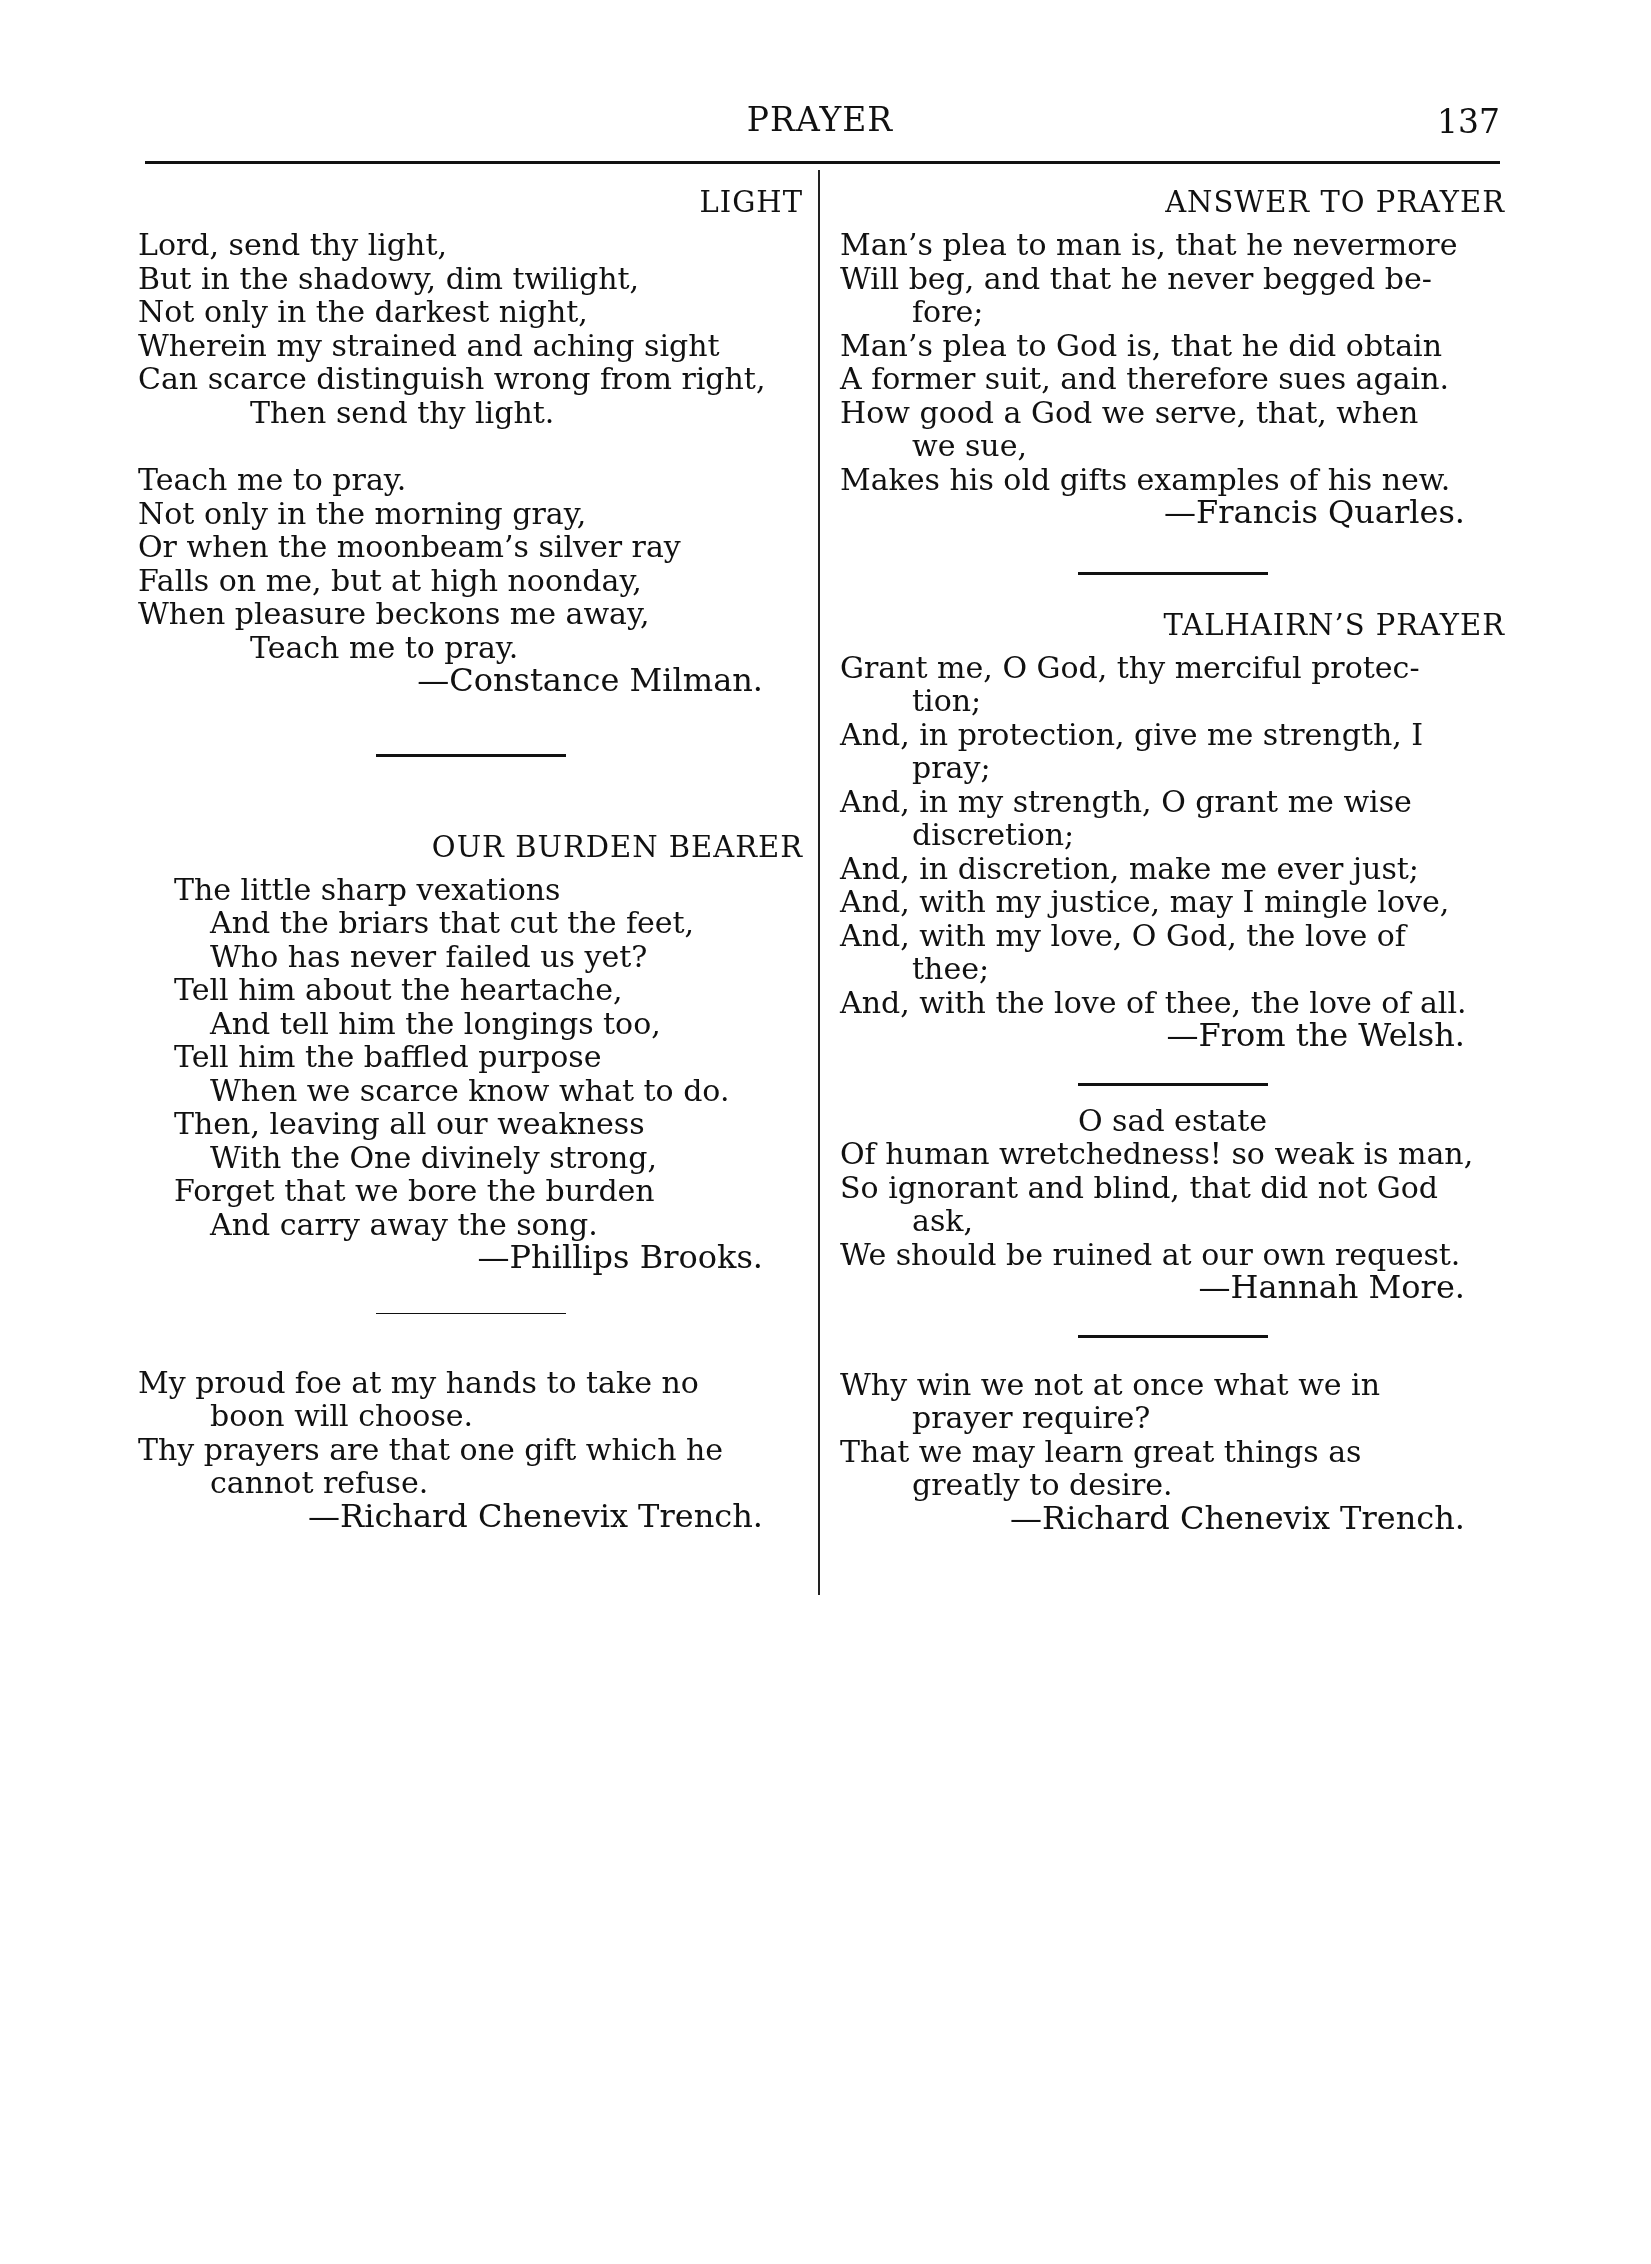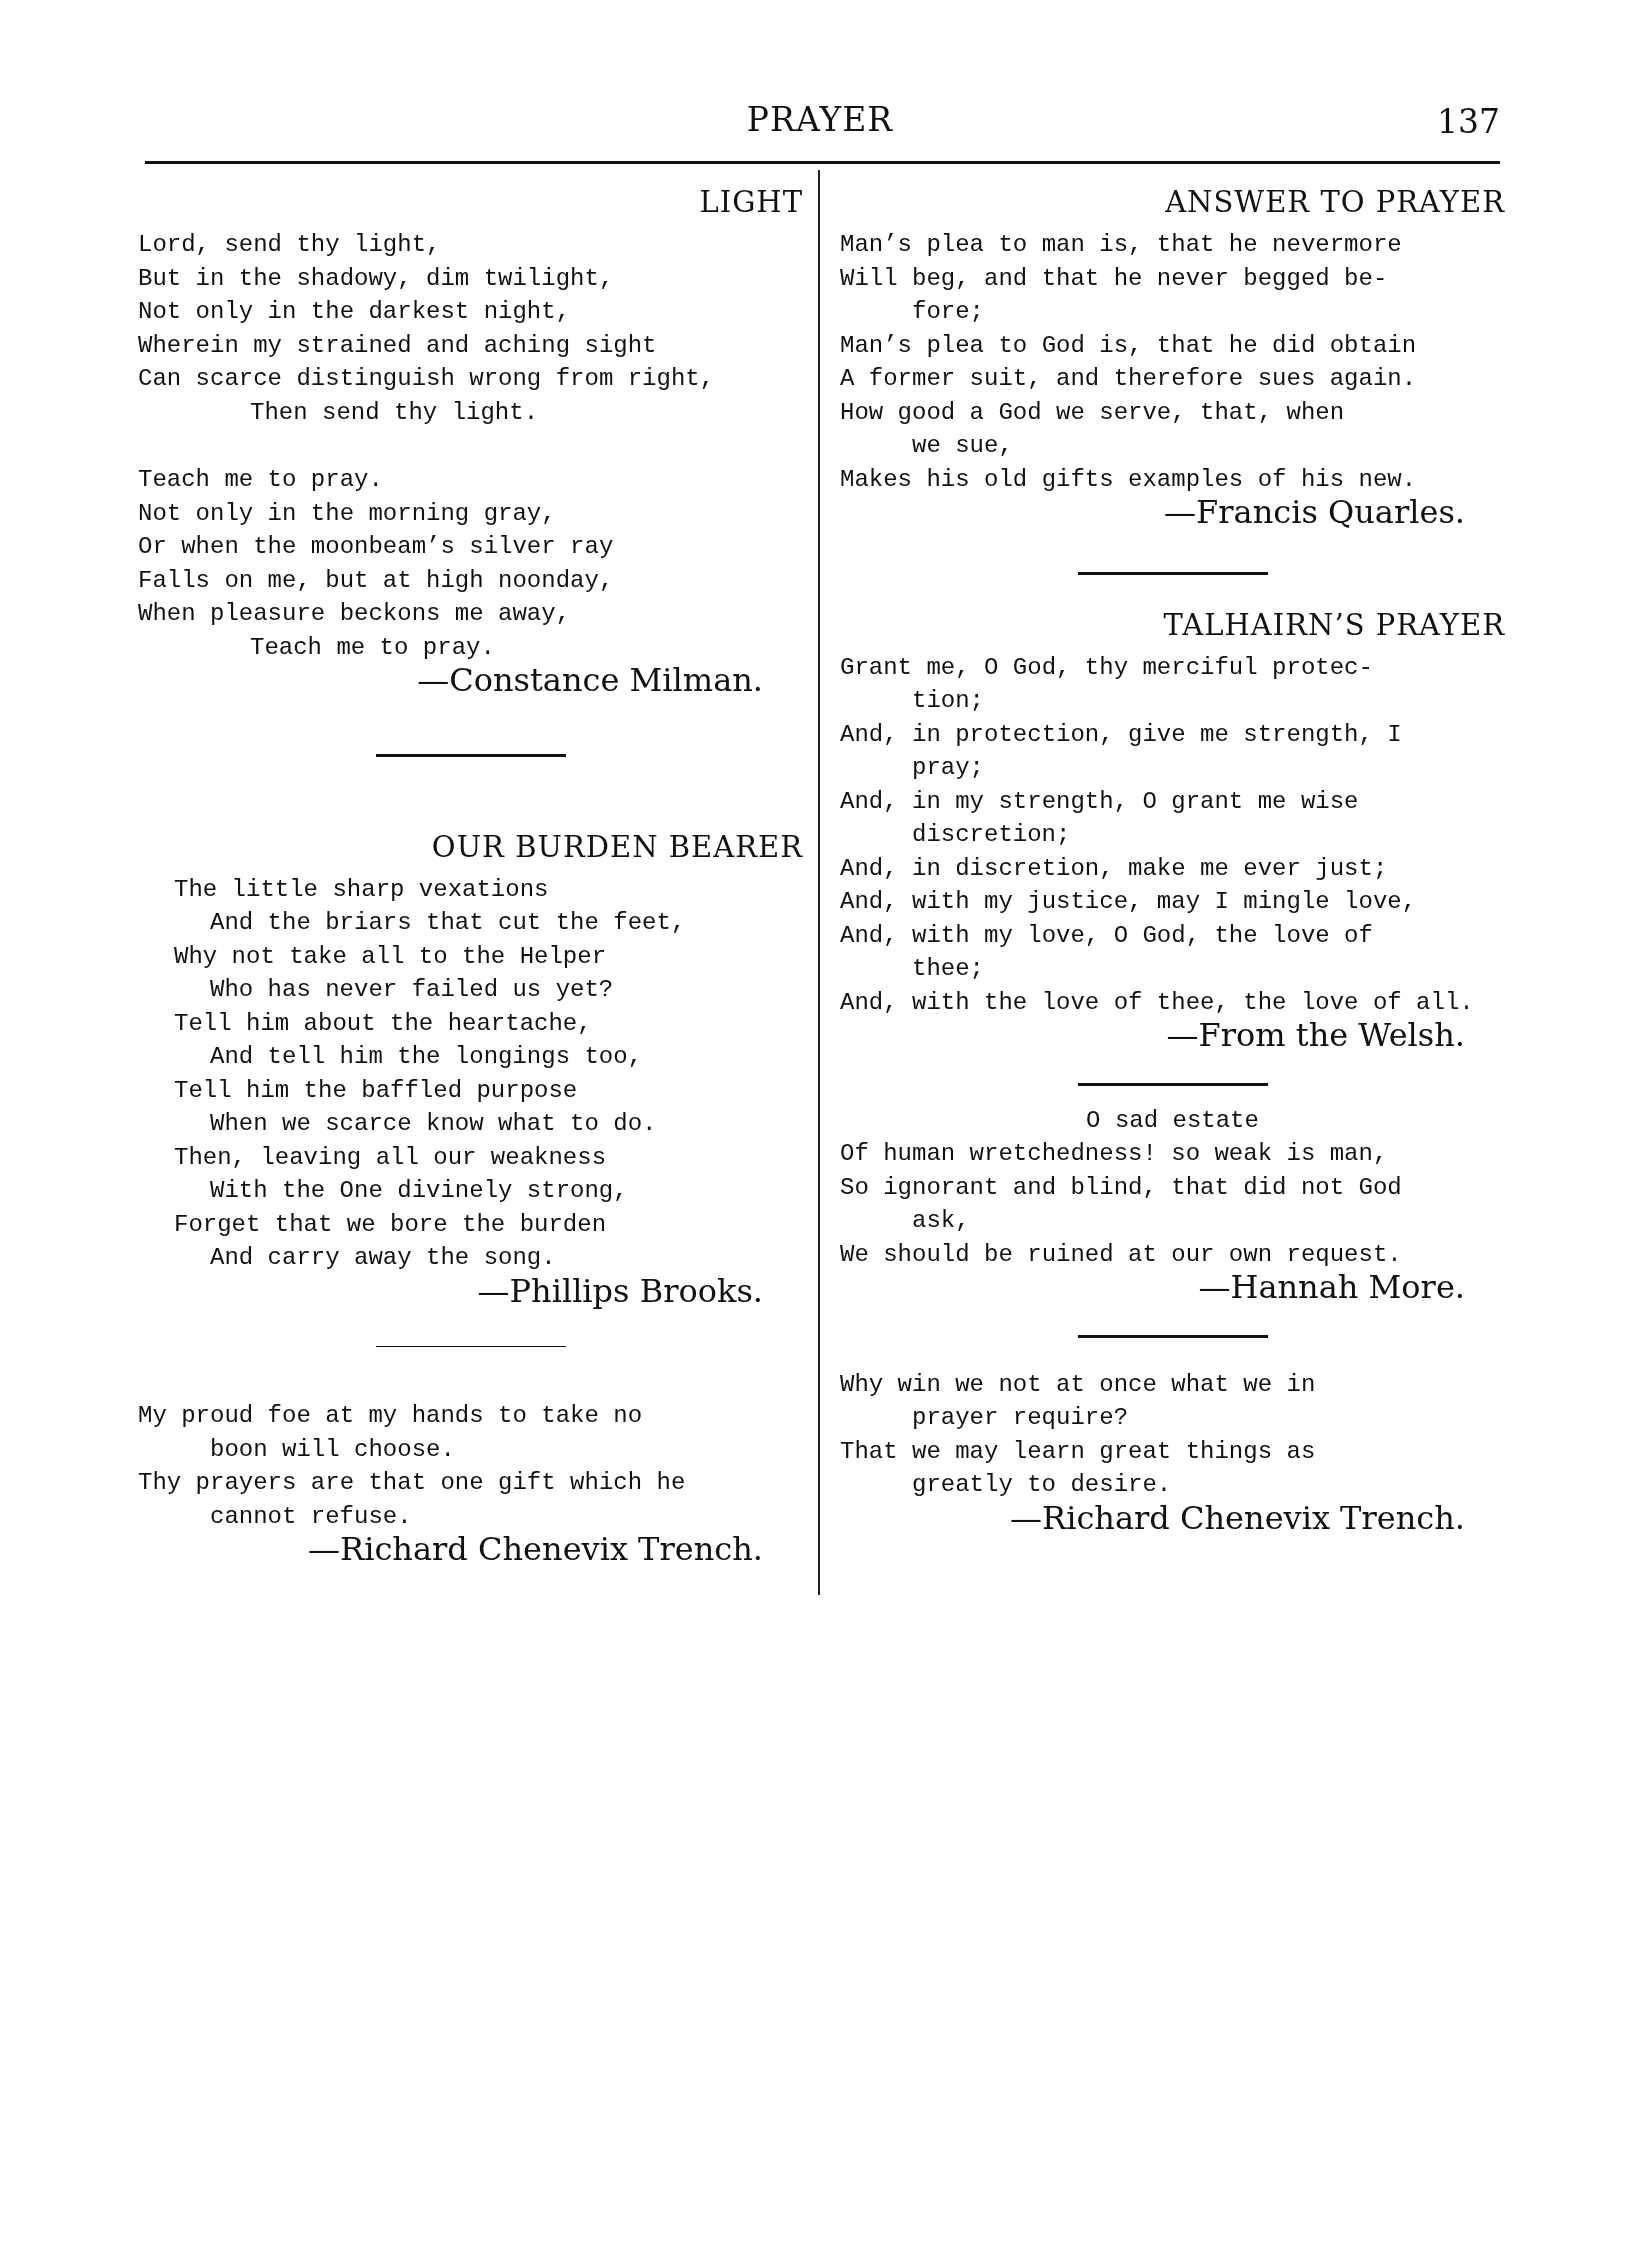--- a/index.html
+++ b/index.html
@@ -66,25 +66,24 @@
   .col-right { left: 840px; }
 
   .poem-title {
     text-align: right;
     font-size: 29px;
     letter-spacing: 1px;
     line-height: 40px;
     margin: 0 0 6px 0;
   }
   .line {
-    font-size: 24px;
+    font-size: 30px;
     line-height: 33.5px;
     white-space: nowrap;
     text-align: justify;
-    font-family: Liberation Mono, monospace;
   }
   .line.cont { padding-left: 72px; }
   .line.ind1 { padding-left: 38px; }
   .line.ind2 { padding-left: 112px; }
   .line.center { text-align: center; }
   .attribution {
     font-size: 32px;
     line-height: 33.5px;
     text-align: right;
     padding-right: 40px;
@@ -133,21 +132,20 @@
     </section>
 
     <div style="height:56px"></div>
     <div class="divider"></div>
     <div style="height:70px"></div>
 
     <section class="burden">
       <div class="poem-title">OUR BURDEN BEARER</div>
       <div class="line">The little sharp vexations</div>
       <div class="line ind1">And the briars that cut the feet,</div>
-      <div class="line">Why not take all to the Helper</div>
       <div class="line ind1">Who has never failed us yet?</div>
       <div class="line">Tell him about the heartache,</div>
       <div class="line ind1">And tell him the longings too,</div>
       <div class="line">Tell him the baffled purpose</div>
       <div class="line ind1">When we scarce know what to do.</div>
       <div class="line">Then, leaving all our weakness</div>
       <div class="line ind1">With the One divinely strong,</div>
       <div class="line">Forget that we bore the burden</div>
       <div class="line ind1">And carry away the song.</div>
       <div class="attribution">—Phillips Brooks.</div>

